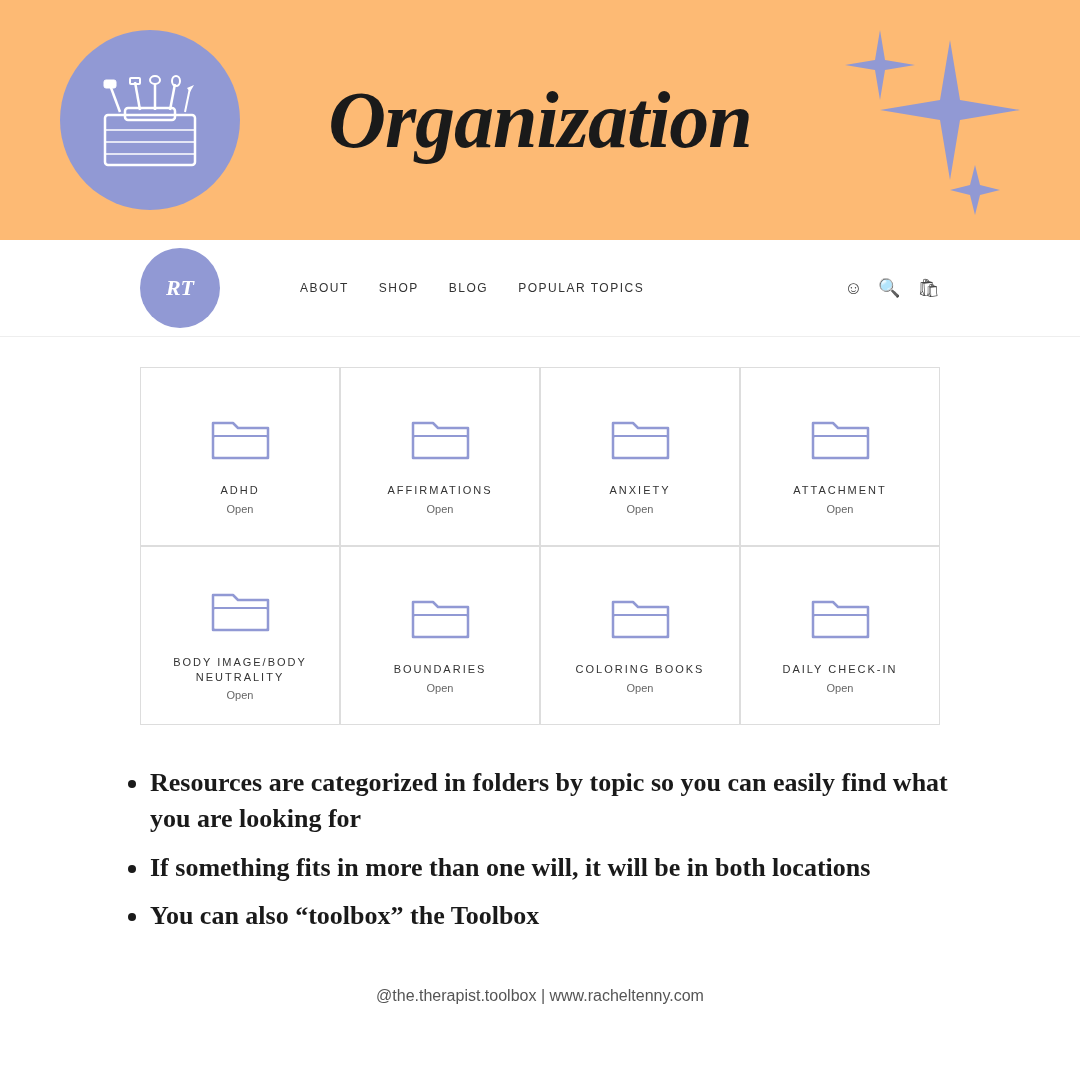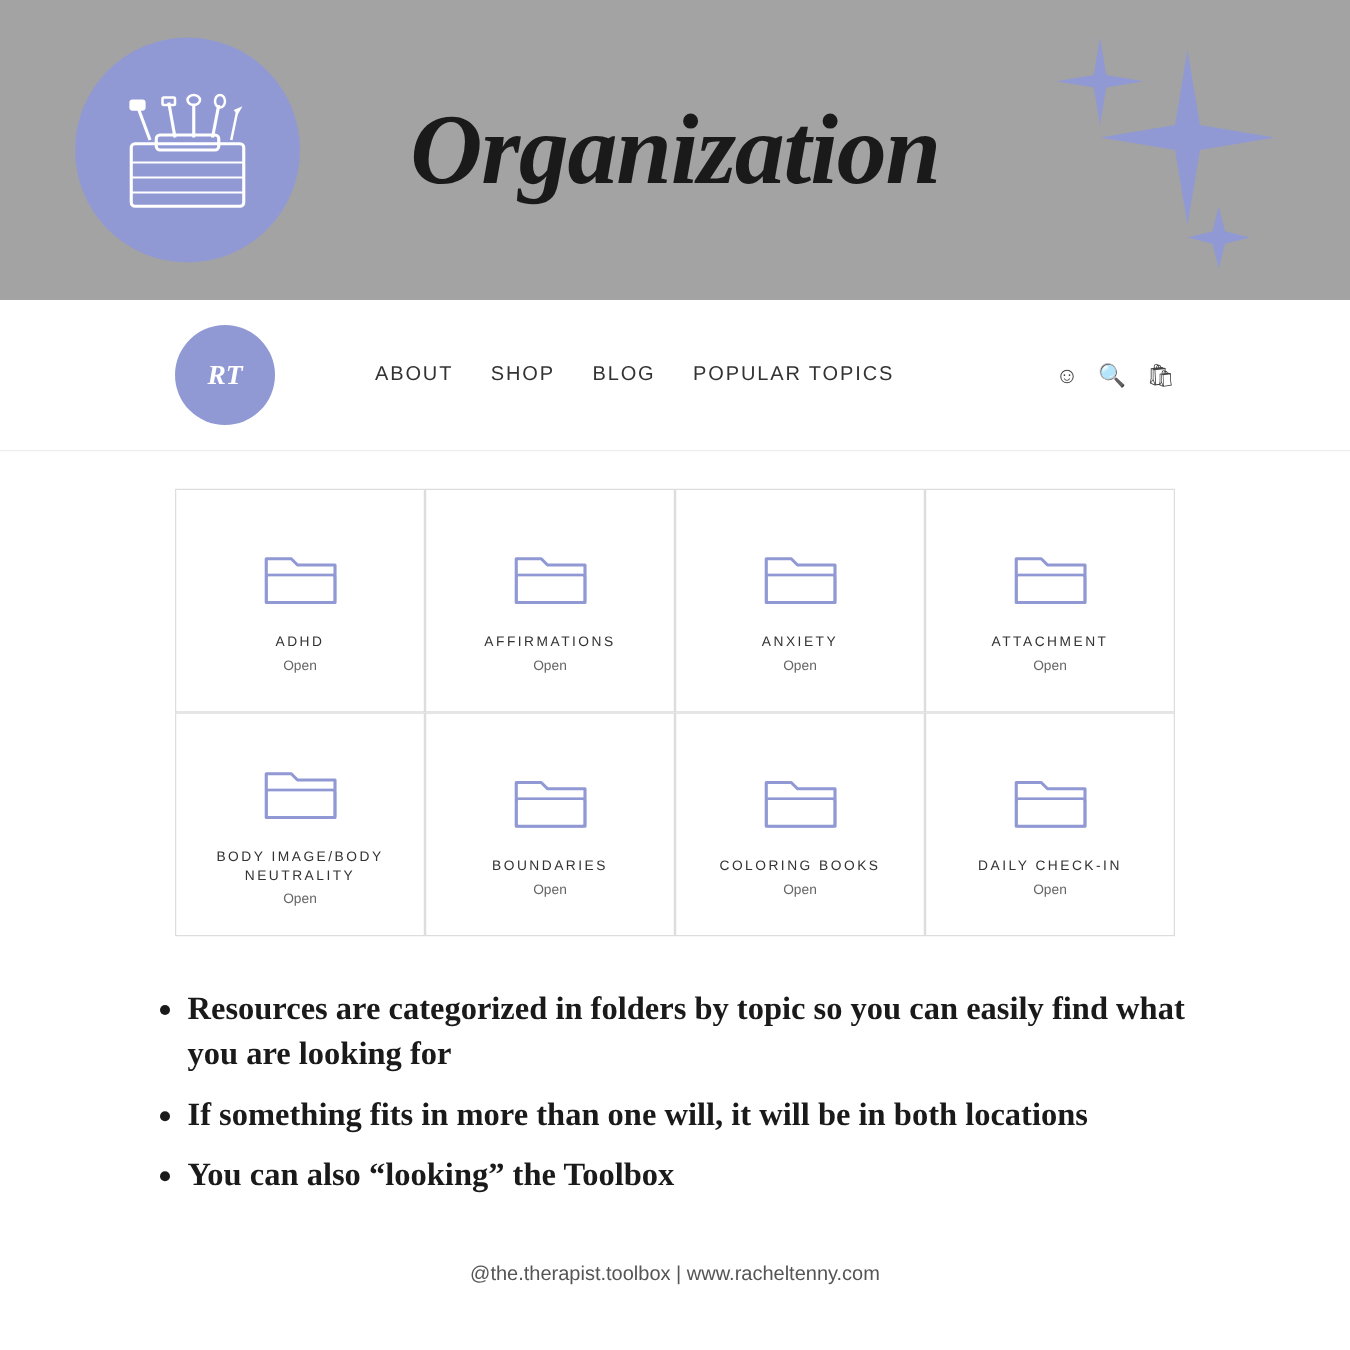--- a/index.html
+++ b/index.html
@@ -6,21 +6,21 @@
     body {
       width: 1080px;
       height: 1080px;
       font-family: 'Georgia', serif;
       background: #fff;
       overflow: hidden;
     }
 
     
     .header-banner {
-      background: #a3a3a3;
+      background: #fdba74;
       height: 240px;
       display: flex;
       align-items: center;
       justify-content: center;
       position: relative;
       overflow: hidden;
     }
 
     .toolbox-circle {
       width: 180px;
@@ -52,21 +52,21 @@
     }
 
     .sparkle {
       fill: #9199d4;
     }
 
     
     .navbar {
       display: flex;
       align-items: center;
-      padding: 20px 140px;
+      padding: 8px 140px;
       border-bottom: 1px solid #eee;
       gap: 0;
     }
 
     .logo-circle {
       width: 80px;
       height: 80px;
       background: #9199d4;
       border-radius: 50%;
       display: flex;
@@ -81,21 +81,21 @@
     }
 
     .nav-links {
       display: flex;
       gap: 30px;
       margin-left: 80px;
       flex: 1;
     }
 
     .nav-link {
-      font-size: 16px;
+      font-size: 12px;
       letter-spacing: 1.5px;
       text-transform: uppercase;
       color: #333;
       font-family: Arial, sans-serif;
       cursor: pointer;
     }
 
     .nav-icons {
       display: flex;
       gap: 16px;
@@ -320,19 +320,19 @@
     </svg>
     <span class="folder-label">DAILY CHECK-IN</span>
     <span class="folder-open">Open</span>
   </div>
 </div>
 
 <div class="bullets-section">
   <ul class="bullet-list">
     <li>Resources are categorized in folders by topic so you can easily find what you are looking for</li>
     <li>If something fits in more than one will, it will be in both locations</li>
-    <li>You can also “looking” the Toolbox</li>
+    <li>You can also “toolbox” the Toolbox</li>
   </ul>
 </div>
 
 <div class="footer">
   <span>@the.therapist.toolbox | www.racheltenny.com</span>
 </div>
 
 </body></html>

